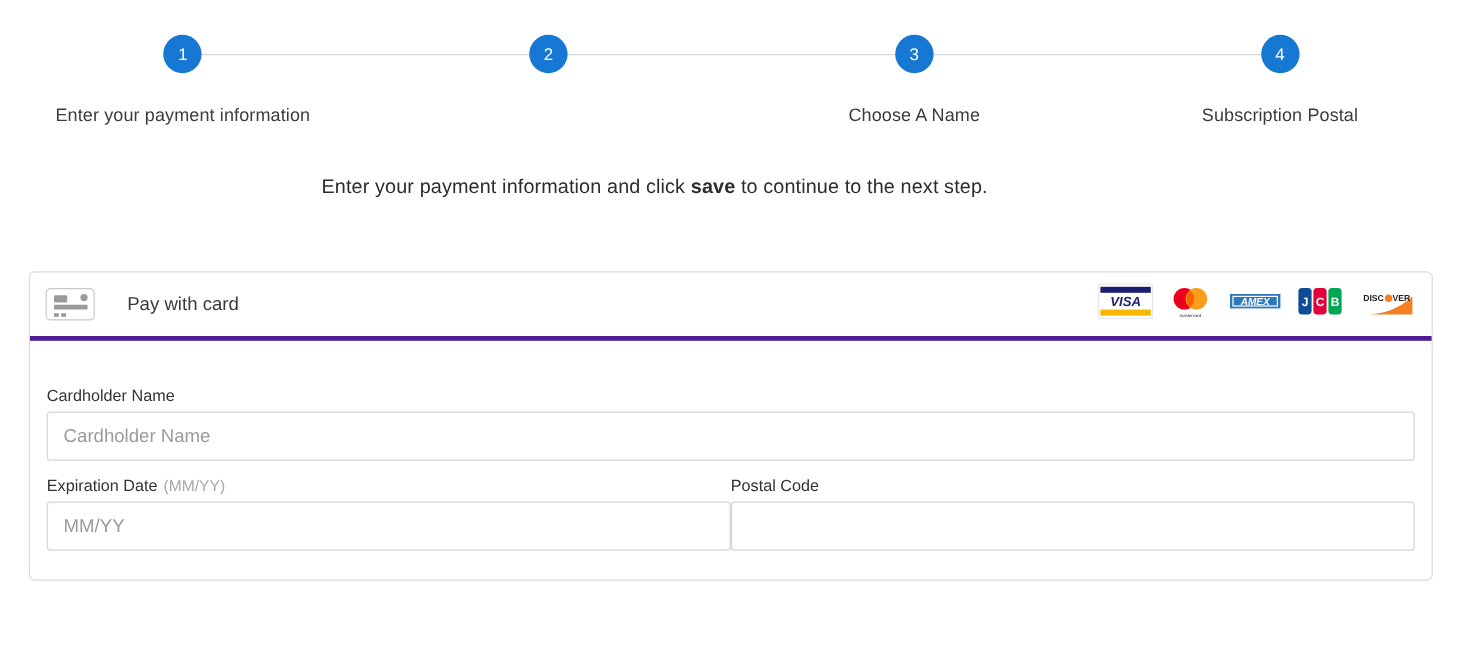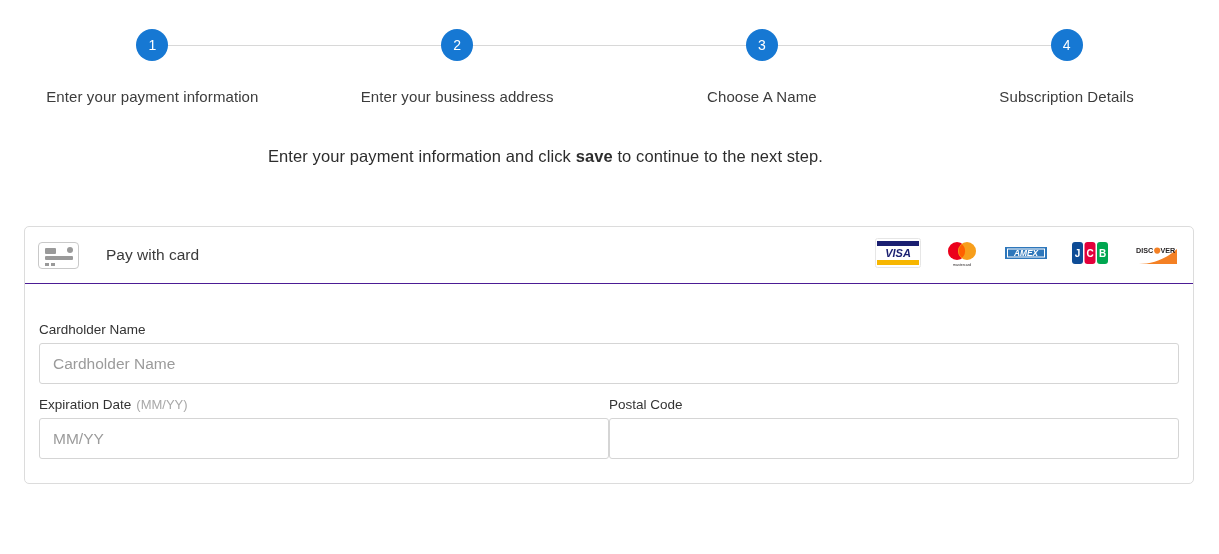--- a/index.html
+++ b/index.html
@@ -91,21 +91,21 @@
     box-sizing: border-box;
     border: 1px solid #dcdcdc;
     border-radius: 5px;
     background: #ffffff;
   }
   .panel-header {
     display: flex;
     align-items: center;
     height: 57px;
     padding: 0 14px 0 13px;
-    border-bottom: 1px solid #4c1d95;
+    border-bottom: 4px solid #4c1d95;
     box-sizing: border-box;
   }
   .card-icon-box {
     width: 41px;
     height: 27px;
     border: 1px solid #c9c9c9;
     border-radius: 4px;
     box-sizing: border-box;
     position: relative;
     flex: 0 0 auto;
@@ -133,21 +133,21 @@
   }
   .pay-with-card {
     margin-left: 27px;
     font-size: 15.5px;
     color: #3a3a3a;
   }
   .brands {
     margin-left: auto;
     display: flex;
     align-items: center;
-    gap: 20px;
+    gap: 10px;
   }
   .brand { flex: 0 0 auto; }
 
   
   .panel-body {
     padding: 13px 14px 24px 14px;
   }
   .field-label {
     font-size: 13.5px;
     color: #333333;
@@ -190,33 +190,32 @@
 
     <div class="step">
       <div class="step-connector"></div>
       <div class="step-circle">1</div>
       <div class="step-label">Enter your payment information</div>
     </div>
 
     <div class="step">
       <div class="step-connector"></div>
       <div class="step-circle">2</div>
-      <div class="step-label">Enter your business address</div>
     </div>
 
     <div class="step">
       <div class="step-connector"></div>
       <div class="step-circle">3</div>
       <div class="step-label">Choose A Name</div>
     </div>
 
     <div class="step">
 
       <div class="step-circle">4</div>
-      <div class="step-label">Subscription Details</div>
+      <div class="step-label">Subscription Postal</div>
     </div>
 
   </div>
 </div>
 
 <div class="instruction">
   <span>Enter your payment information and click </span><b>save</b><span> to continue to the next step.</span>
 </div>
 
 <div class="panel">

